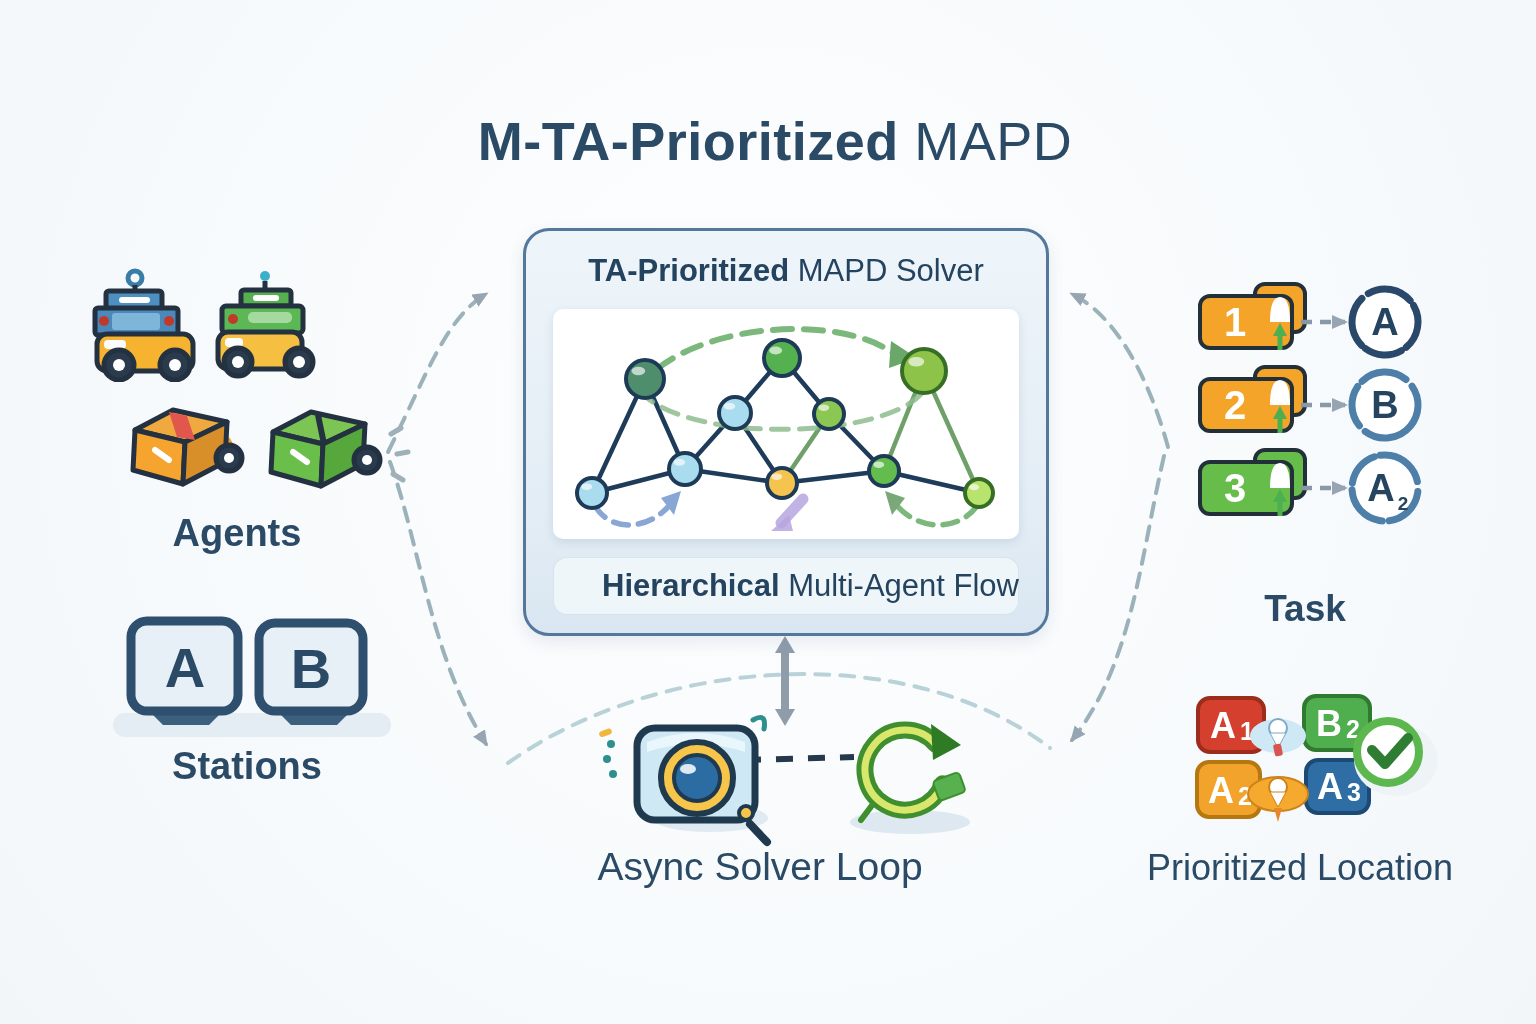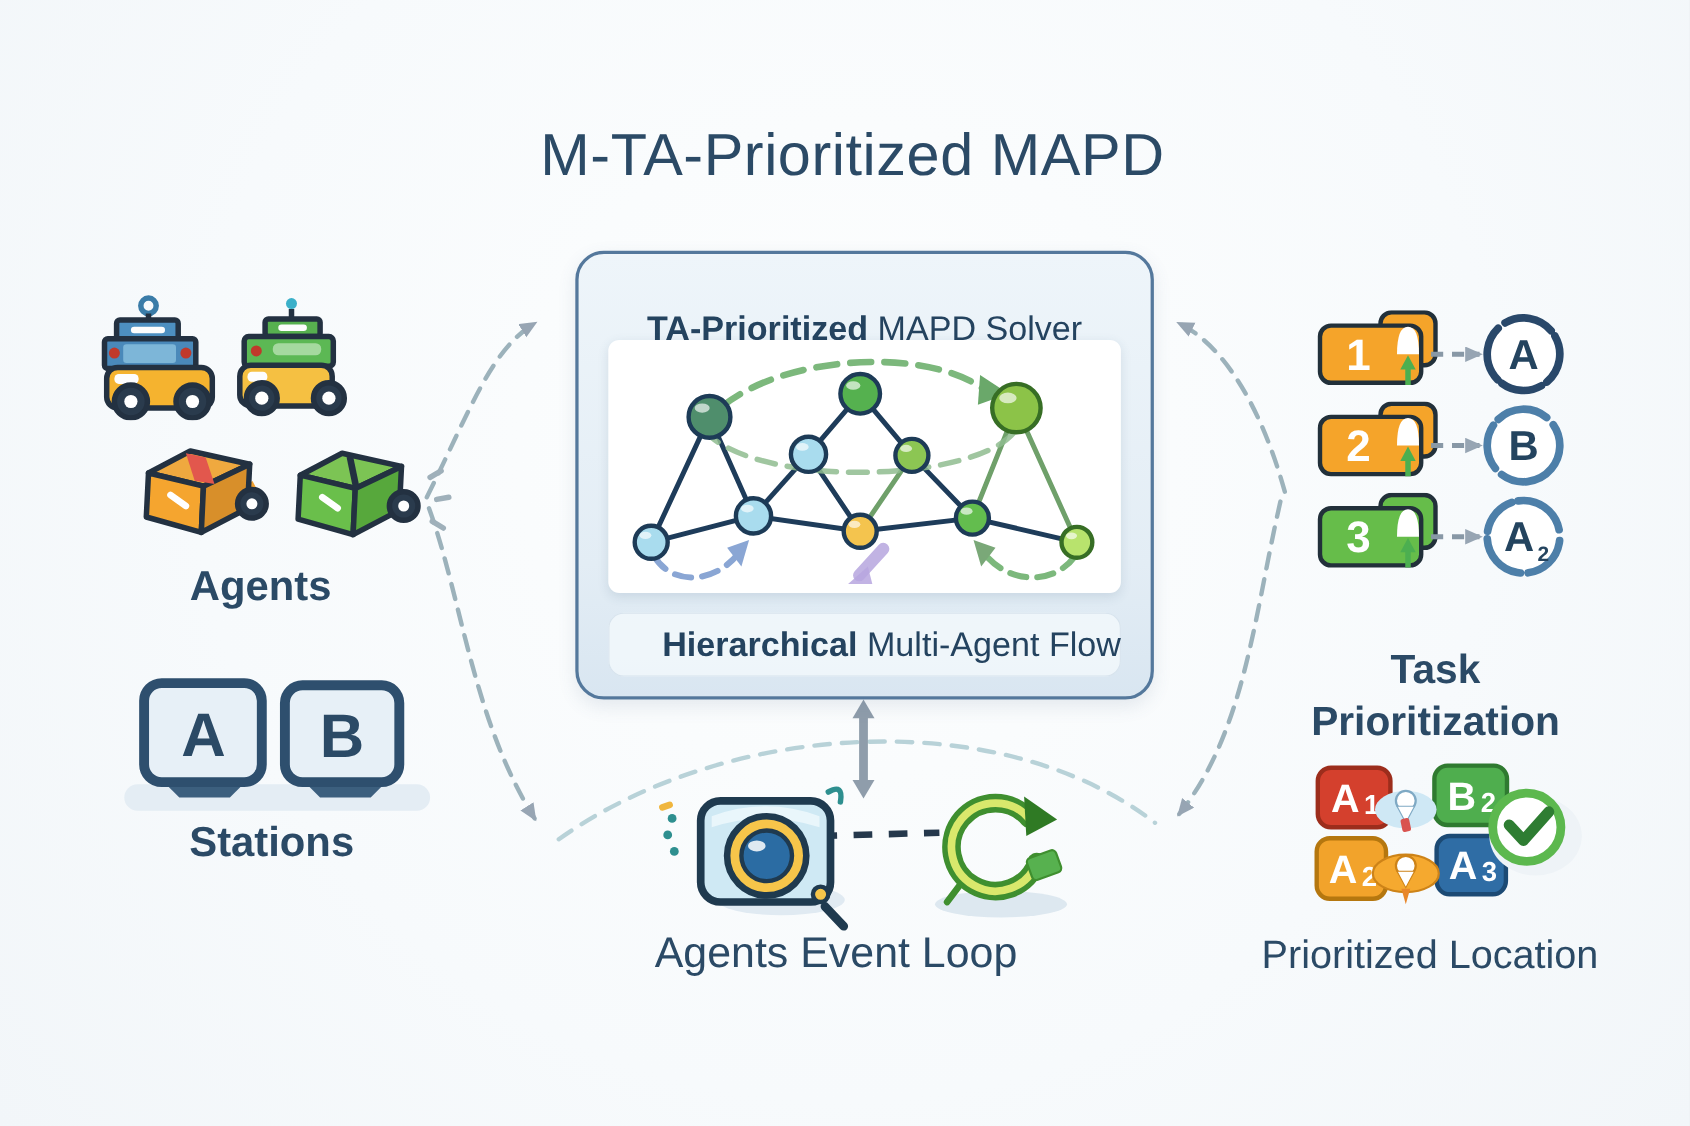--- a/index.html
+++ b/index.html
@@ -1,27 +1,27 @@
 <!DOCTYPE html>
 <html><head>
 <meta charset="utf-8">
 <style>
   html,body{margin:0;padding:0;background:#eef1f4;}
   .canvas{position:relative;width:1536px;height:1024px;overflow:hidden;
     background:radial-gradient(circle at 50% 40%, #fdfefe 0%, #f7fafc 60%, #f2f6f9 100%);
     font-family:"Liberation Sans", sans-serif;color:#2b4a66;}
   .abs{position:absolute;}
   .main-title{top:110px;left:0;width:1550px;text-align:center;font-size:54px;letter-spacing:.5px;}
-  .main-title .b{font-weight:normal;}
+  .main-title .b{font-weight:bold;}
   .label{color:#2b4a66;text-align:center;}
   .label.bold{font-weight:bold;}
   .solver-box{left:523px;top:228px;width:520px;height:402px;border-radius:26px;
     background:linear-gradient(180deg,#eef5fa 0%,#e3edf5 70%,#d9e6f1 100%);
     border:3px solid #54789c;box-shadow:0 6px 16px rgba(70,100,130,.12);}
-  .solver-title{position:absolute;top:22px;left:0;width:100%;text-align:center;font-size:31px;color:#24435f;margin-top:28px;}
+  .solver-title{position:absolute;top:22px;left:0;width:100%;text-align:center;font-size:31px;color:#24435f;}
   .solver-title .b{font-weight:bold;}
   .net-panel{position:absolute;left:27px;top:78px;width:466px;height:230px;background:#ffffff;
     border-radius:10px;box-shadow:0 3px 10px rgba(60,90,120,.14);}
   .flow-bar{position:absolute;left:27px;top:326px;width:466px;height:58px;border-radius:14px;
     background:rgba(240,246,251,.92);box-shadow:inset 0 0 0 1px rgba(180,200,218,.4);
     display:flex;align-items:center;justify-content:flex-end;font-size:31px;color:#24435f;}
   .flow-bar .b{font-weight:bold;}
   .tile-caption{line-height:1.28;}
   svg text{font-family:"Liberation Sans", sans-serif;}
 </style>
@@ -213,21 +213,21 @@
     </g>
     <g>
       <line x1="278" y1="104" x2="266" y2="120" stroke="#3f8f2f" stroke-width="6" stroke-linecap="round"></line>
       <path d="M 340.6,44.3 A 40,40 0 1 0 347.6,83.7" fill="none" stroke="#3f8f2f" stroke-width="17" stroke-linecap="round"></path>
       <path d="M 340.6,44.3 A 40,40 0 1 0 347.6,83.7" fill="none" stroke="#d9e86c" stroke-width="7" stroke-linecap="round"></path>
       <polygon points="336,24 366,45 338,60" fill="#2f7a24"></polygon>
       <rect x="340" y="76" width="28" height="21" rx="4" fill="#57b14f" stroke="#3f8f2f" stroke-width="2" transform="rotate(-20 354 86)"></rect>
     </g>
   </svg>
 
-  <div class="abs label" style="left:560px;top:845px;width:400px;font-size:39px;">Agents Event Loop</div>
+  <div class="abs label" style="left:560px;top:845px;width:400px;font-size:39px;">Async Solver Loop</div>
 
   <svg class="abs" style="left:1195px;top:282px" width="260" height="82" viewBox="0 0 260 82">
     <rect x="60" y="2" width="50" height="48" rx="10" stroke="#22303a" stroke-width="4" fill="#f5a42a"></rect>
     <line x1="68" y1="40" x2="150" y2="40" stroke="#8898a6" stroke-width="4.5" stroke-dasharray="11 8" marker-end="url(#mgray)"></line>
     <rect x="5" y="14" width="92" height="52" rx="10" stroke="#22303a" stroke-width="4" fill="#f5a42a"></rect>
     <path d="M75,40 Q75,15 85,15 Q95,15 95,40 Z" fill="#ffffff"></path>
     <line x1="85" y1="68" x2="85" y2="53" stroke="#4caf50" stroke-width="5"></line>
     <polygon points="78,54 92,54 85,41" fill="#4caf50"></polygon>
     <text x="40" y="54" text-anchor="middle" font-size="40" font-weight="bold" fill="#ffffff">1</text>
     <circle cx="190" cy="40" r="33" fill="#ffffff" stroke-width="7" stroke-dasharray="46 6 38 5 52 8" stroke-linecap="round" transform="rotate(-30 190 40)" stroke="#29486a"></circle>
@@ -254,21 +254,20 @@
     <line x1="85" y1="68" x2="85" y2="53" stroke="#4caf50" stroke-width="5"></line>
     <polygon points="78,54 92,54 85,41" fill="#4caf50"></polygon>
     <text x="40" y="54" text-anchor="middle" font-size="40" font-weight="bold" fill="#ffffff">3</text>
     <circle cx="190" cy="40" r="33" fill="#ffffff" stroke-width="7" stroke-dasharray="44 7 36 6 50 10" stroke-linecap="round" transform="rotate(100 190 40)" stroke="#4d7fa9"></circle>
     <text x="186" y="53" text-anchor="middle" font-size="38" font-weight="bold" fill="#24445f">A</text>
     <text x="208" y="62" text-anchor="middle" font-size="19" font-weight="bold" fill="#24445f">2</text>
   </svg>
 
   <div class="abs label bold tile-caption" style="left:1155px;top:557px;width:300px;font-size:37px;margin-top:28px;">
     <div>Task</div>
-    <div>Prioritization</div>
   </div>
 
   <svg class="abs" style="left:1190px;top:690px" width="270" height="140" viewBox="0 0 270 140">
     <g>
       <rect x="8" y="8" width="66" height="54" rx="12" stroke-width="4" fill="#d4402d" stroke="#9c2d1c"></rect>
       <text x="33" y="48" text-anchor="middle" font-size="36" font-weight="bold" fill="#ffffff">A</text>
       <text x="57" y="50" text-anchor="middle" font-size="25" font-weight="bold" fill="#ffffff">1</text>
     </g>
     <g>
       <rect x="114" y="6" width="66" height="54" rx="12" stroke-width="4" fill="#4fae4e" stroke="#2f7a30"></rect>

